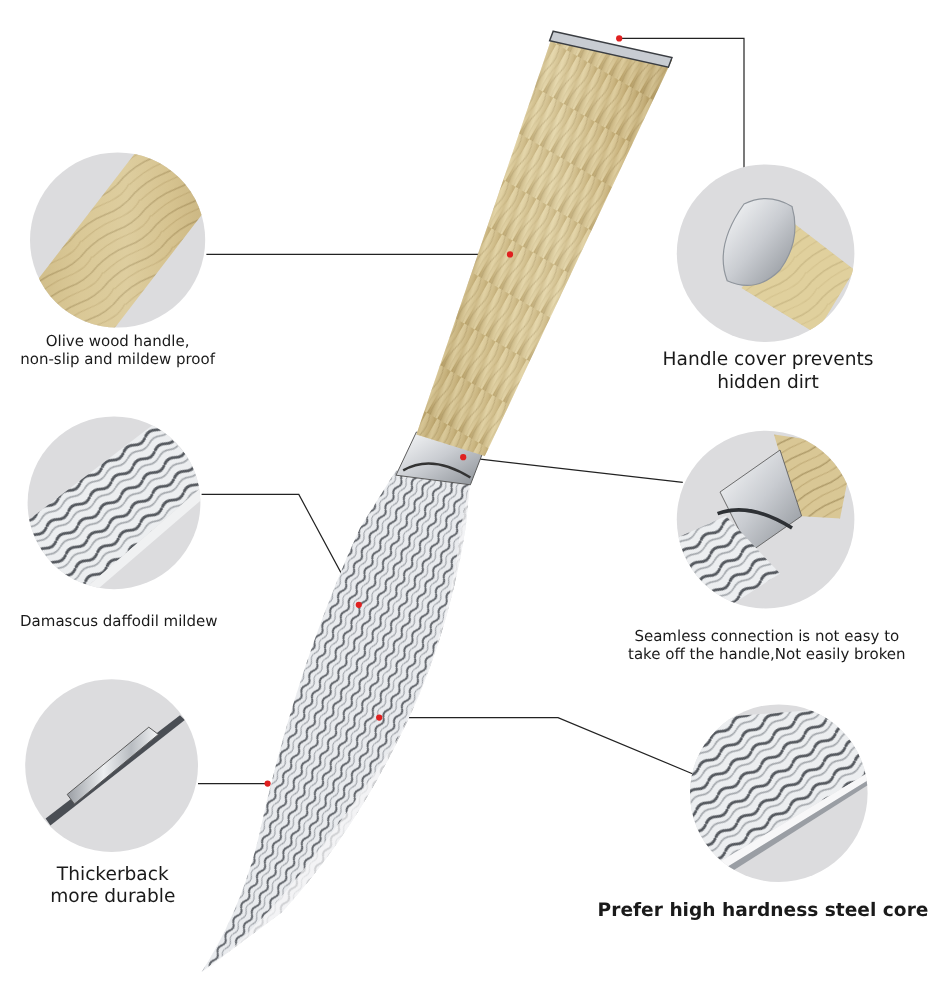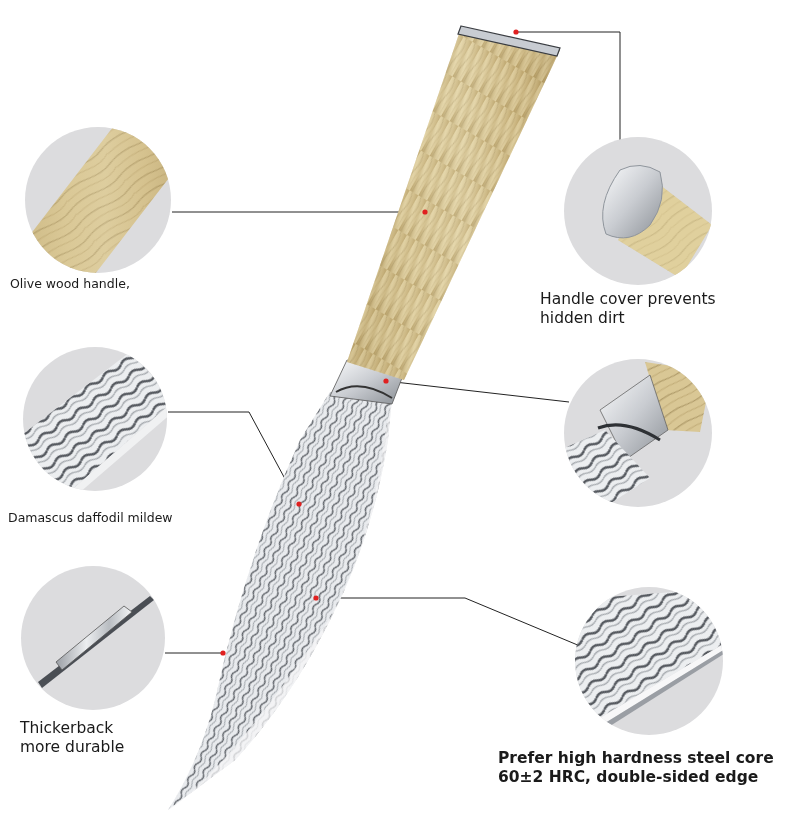--- a/index.html
+++ b/index.html
@@ -1,19 +1,19 @@
 <!DOCTYPE html>
 <html><head>
 <meta charset="utf-8">
 <style>
   html, body { margin: 0; padding: 0; background: #ffffff; }
   body { width: 785px; height: 818px; position: relative; overflow: hidden;
          font-family: "DejaVu Sans", "Liberation Sans", sans-serif; color: #1a1a1a; }
   .stage { position: absolute; left: 0; top: 0; width: 785px; height: 818px; }
-  .label { position: absolute; text-align: left; line-height: 1.22; white-space: nowrap; }
+  .label { position: absolute; text-align: center; line-height: 1.22; white-space: nowrap; }
   .label span { display: block; }
   .small { font-size: 12.5px; }
   .large { font-size: 15.5px; }
   svg { position: absolute; left: 0; top: 0; }
 </style>
 </head>
 <body>
 
 <div class="stage">
 
@@ -162,35 +162,39 @@
       <g clip-path="url(#c6)">
         <path d="M570 600 L700 590 L730 640 L580 730 Z" fill="url(#damascusBig)"></path>
         <path d="M580 730 L730 640 L730 646 L584 736 Z" fill="#f7f7f8"></path>
         <path d="M584 736 L730 646 L730 650 L588 740 Z" fill="#9a9ea4"></path>
       </g>
     </g>
   </svg>
 
   <div class="label small" style="left:10px; top:276px; width:176px;">
     <span>Olive wood handle,</span>
+    <span>non-slip and mildew proof</span>
   </div>
 
   <div class="label small" style="left:8px; top:510px; width:182px;">
     <span>Damascus daffodil mildew</span>
   </div>
 
   <div class="label large" style="left:540px; top:290px; width:200px;">
     <span>Handle cover prevents</span>
     <span>hidden dirt</span>
   </div>
 
   <div class="label large" style="left:20px; top:719px; width:148px;">
     <span>Thickerback</span>
     <span>more durable</span>
   </div>
 
+  <div class="label small" style="left:505px; top:522px; width:268px;">
+    <span>Seamless connection is not easy to</span>
+    <span>take off the handle,Not easily broken</span>
+  </div>
 
   <div class="label large" style="left:498px; top:749px; width:262px;font-weight:bold;">
     <span>Prefer high hardness steel core</span>
-    <span>60±2 HRC, double-sided edge</span>
   </div>
 
 </div>
 
 </body></html>

